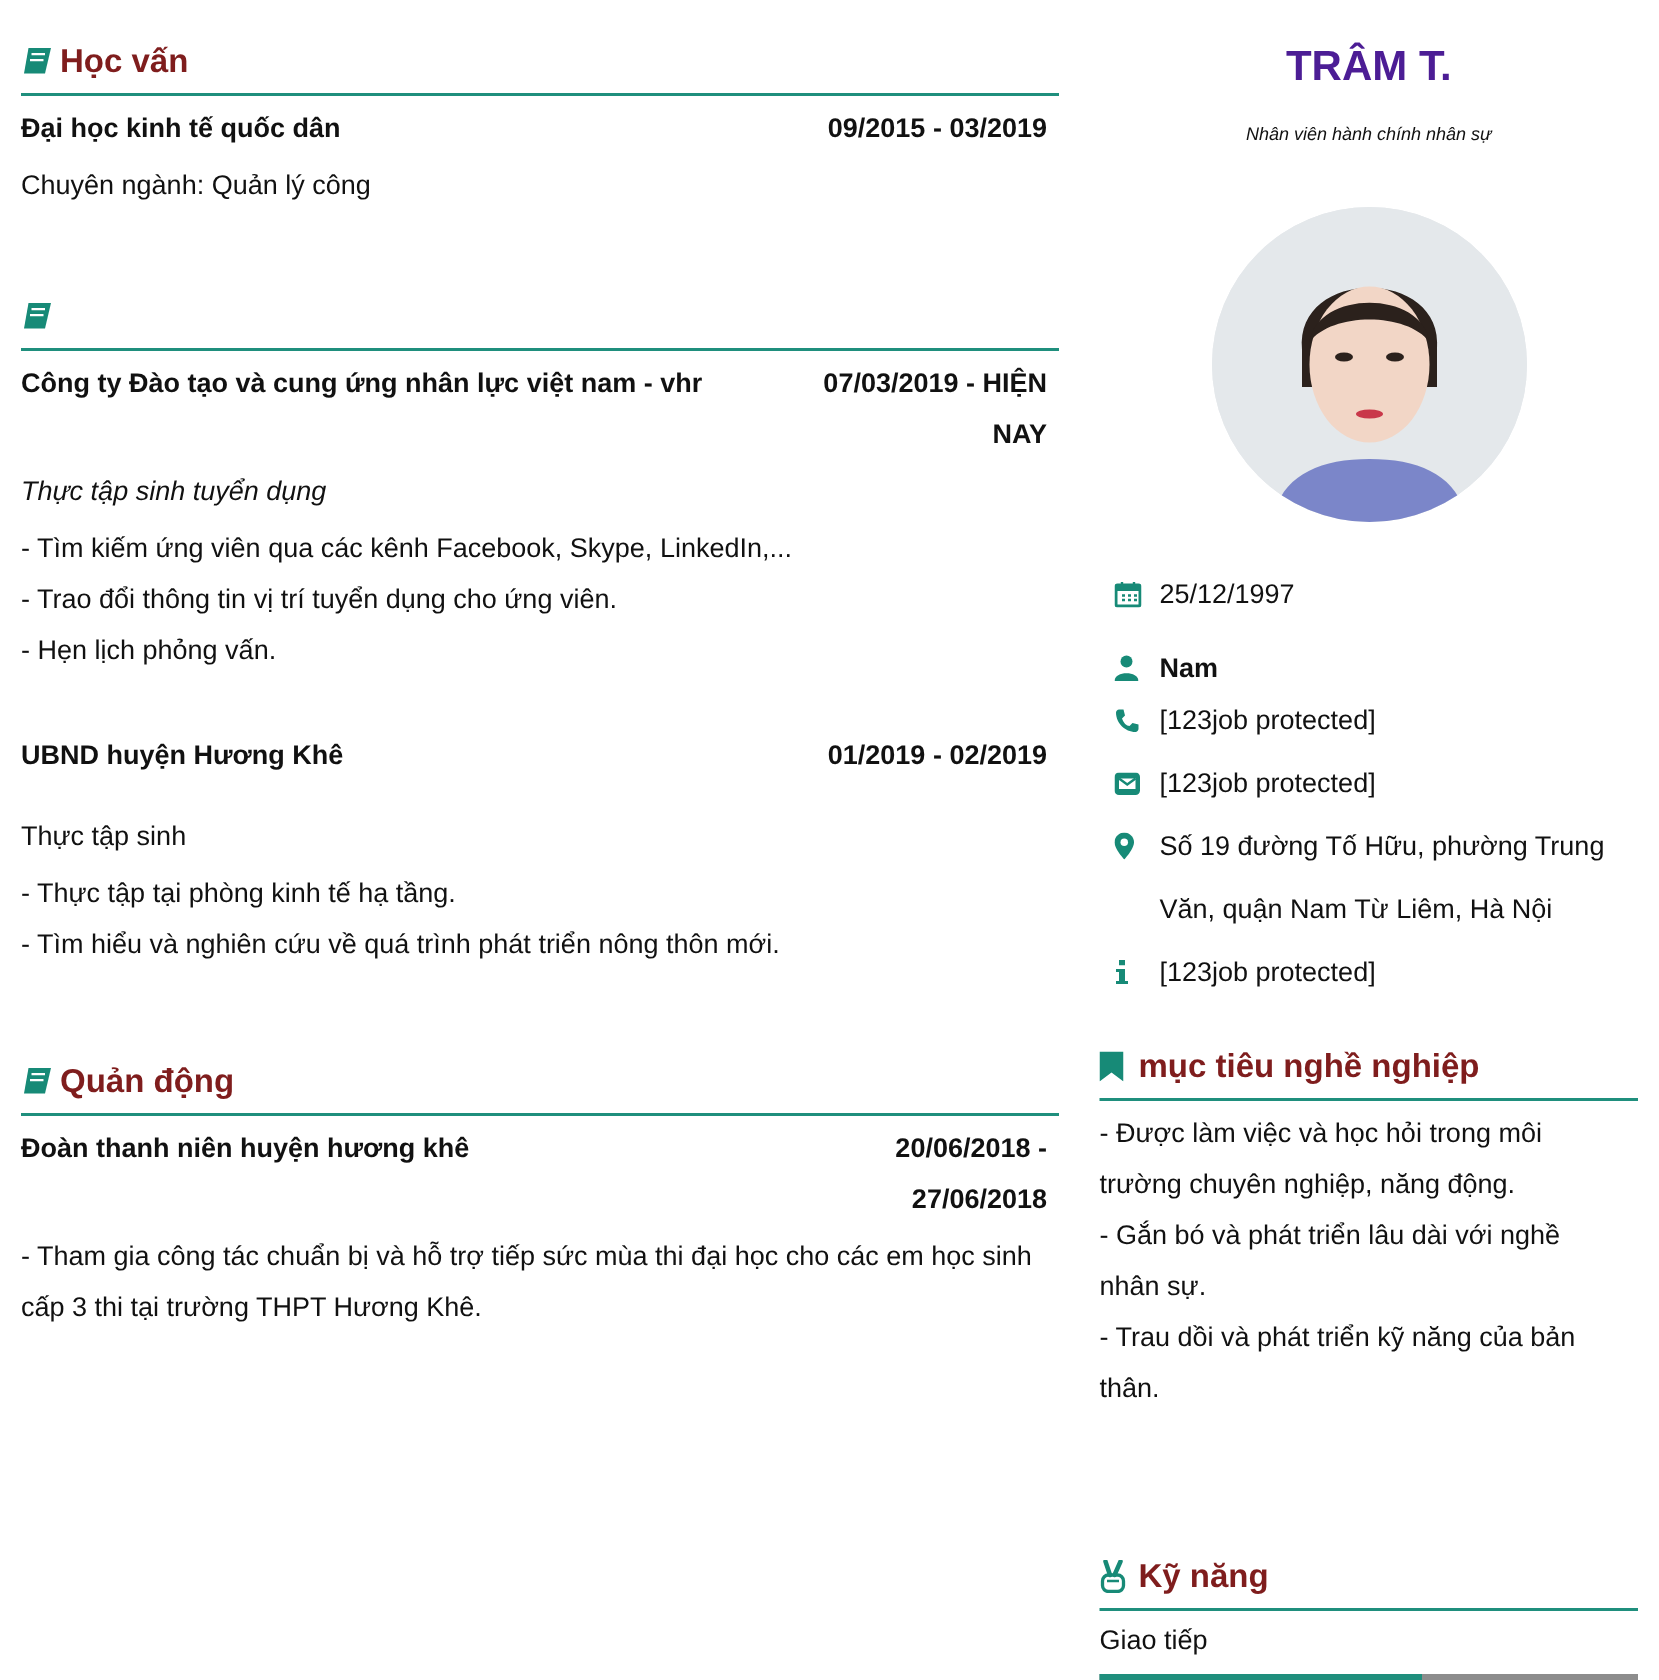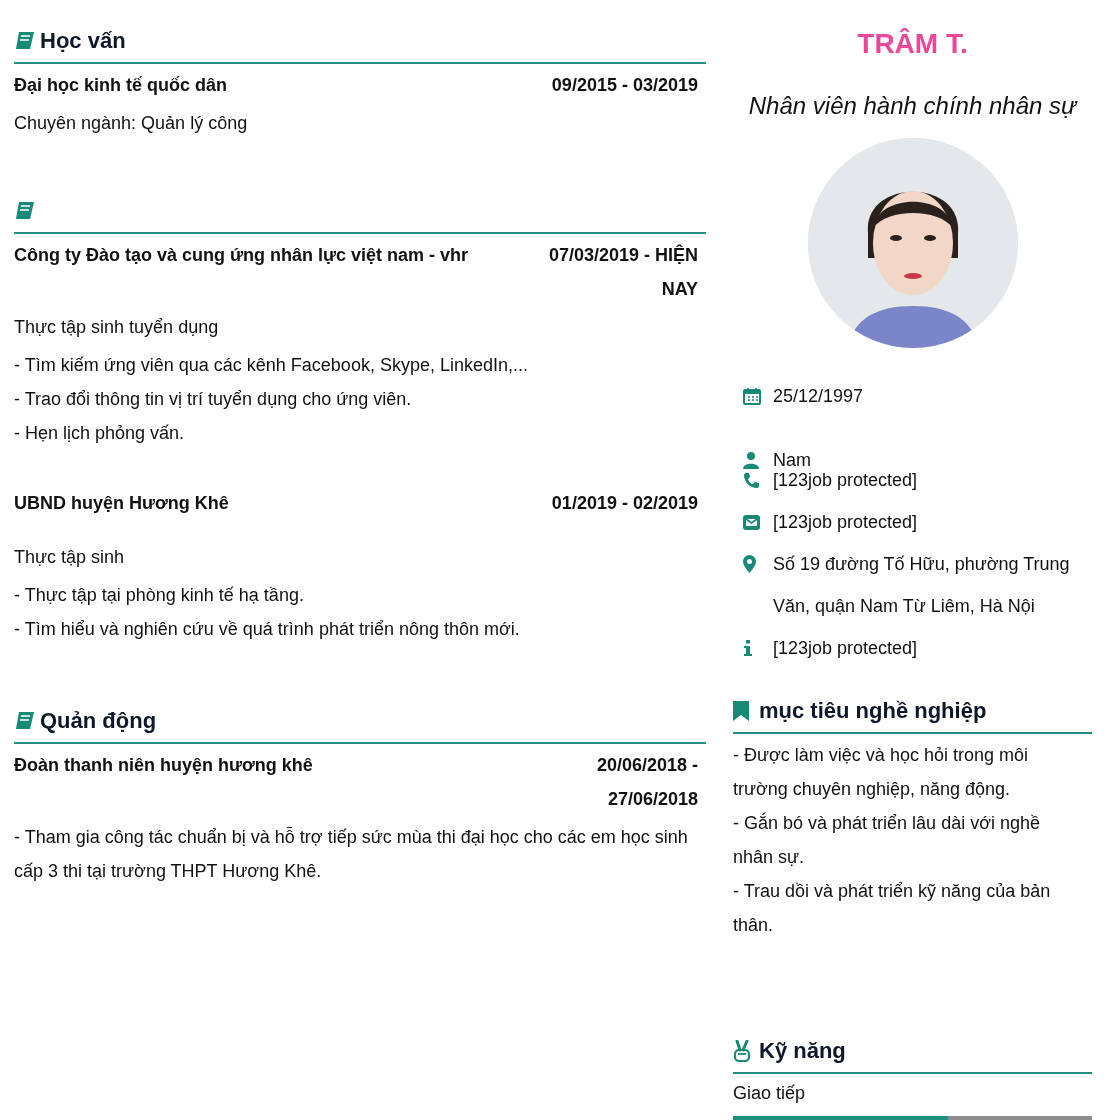--- a/index.html
+++ b/index.html
@@ -1,32 +1,32 @@
 <!DOCTYPE html>
 <html><head>
 <meta charset="utf-8">
 <style>
   html, body { margin:0; padding:0; background:#ffffff; }
   body { width:1106px; height:1120px; position:relative; overflow:hidden;
          font-family:"Liberation Sans", sans-serif; color:#111; }
   .left { position:absolute; left:14px; top:0; width:692px; }
   .right { position:absolute; left:733px; top:0; width:359px; }
 
-  .sec-title { display:flex; align-items:center; color:#0f172a; font-weight:bold;
+  .sec-title { display:flex; align-items:center; color:#7f1d1d; font-weight:bold;
                font-size:22px; height:30px; }
   .sec-title svg { margin-right:5px; }
   .sec-line { height:2px; background:#1f8f7d; margin-top:6px; }
 
   .row { display:flex; justify-content:space-between; font-weight:bold; font-size:18px; line-height:34px; }
   .row .org { max-width:470px; }
   .row .date { text-align:right; }
   .txt { font-size:18px; line-height:34px; }
 
-  .name { text-align:center; color:#ec4899; font-weight:bold; font-size:28px; margin-top:28px; }
-  .title { text-align:center; font-style:italic; font-size:24px; margin-top:32px; }
+  .name { text-align:center; color:#4c1d95; font-weight:bold; font-size:28px; margin-top:28px; }
+  .title { text-align:center; font-style:italic; font-size:12px; margin-top:22px; }
   .avatar { width:210px; height:210px; border-radius:50%; margin:32px auto 0; position:relative; overflow:hidden;
             background:#e6e9ec; }
   .info { position:absolute; left:0; font-size:18px; display:flex; }
   .info .ic { width:30px; margin-left:10px; color:#178a77; display:flex; align-items:center; justify-content:flex-start; }
   .info .val { line-height:42px; width:320px; }
 
   .skillbar { position:absolute; left:0; top:1116px; width:359px; height:4px; background:#8d8d8d; }
   .skillbar .fill { height:4px; background:#1f8f7d; }
 </style>
 </head>
@@ -58,21 +58,21 @@
           <path d="M5 1h15l-4 17H2z" fill="#178a77"></path>
           <path d="M7 5h9M6 9h9" stroke="#fff" stroke-width="1.5"></path>
         </svg>
     </div>
     <div class="sec-line"></div>
     <div style="width:684px; margin-top:4px;">
       <div class="row">
         <span class="org" style="max-width:470px;">Công ty Đào tạo và cung ứng nhân lực việt nam - vhr</span>
         <span class="date" style="max-width:170px;">07/03/2019 - HIỆN NAY</span>
       </div>
-      <div class="txt" style="margin-top:4px;">Thực tập sinh tuyển dụng</div>
+      <div class="txt" style="margin-top:4px;font-style:italic;">Thực tập sinh tuyển dụng</div>
       <div class="txt" style="margin-top:4px;">- Tìm kiếm ứng viên qua các kênh Facebook, Skype, LinkedIn,...</div>
       <div class="txt">- Trao đổi thông tin vị trí tuyển dụng cho ứng viên.</div>
       <div class="txt">- Hẹn lịch phỏng vấn.</div>
 
       <div class="row" style="margin-top:36px;">
         <span class="org">UBND huyện Hương Khê</span>
         <span class="date">01/2019 - 02/2019</span>
       </div>
       <div class="txt" style="margin-top:20px;">Thực tập sinh</div>
       <div class="txt" style="margin-top:4px;">- Thực tập tại phòng kinh tế hạ tầng.</div>
@@ -118,21 +118,21 @@
   <div class="info" style="top:375px;justify-content:center;">
     <span class="ic" style="height:42px;">
       <svg width="18" height="18" viewBox="0 0 18 18">
           <rect x="1" y="3" width="16" height="14" rx="1" fill="none" stroke="#178a77" stroke-width="2"></rect>
           <rect x="1" y="3" width="16" height="4" fill="#178a77"></rect>
           <path d="M5 1v4M13 1v4M5 10h2M9 10h2M13 10h2M5 13h2M9 13h2M13 13h2" stroke="#178a77" stroke-width="1.6"></path>
         </svg>
     </span>
     <span class="val">25/12/1997</span>
   </div>
-  <div class="info" style="top:439px;">
+  <div class="info" style="top:424px;font-weight:bold;">
     <span class="ic" style="height:42px;">
       <svg width="16" height="18" viewBox="0 0 16 18">
           <circle cx="8" cy="5" r="4" fill="#178a77"></circle>
           <path d="M0 18 C0 11 16 11 16 18 Z" fill="#178a77"></path>
         </svg>
     </span>
     <span class="val">Nam</span>
   </div>
   <div class="info" style="top:459px;">
     <span class="ic" style="height:42px;">

